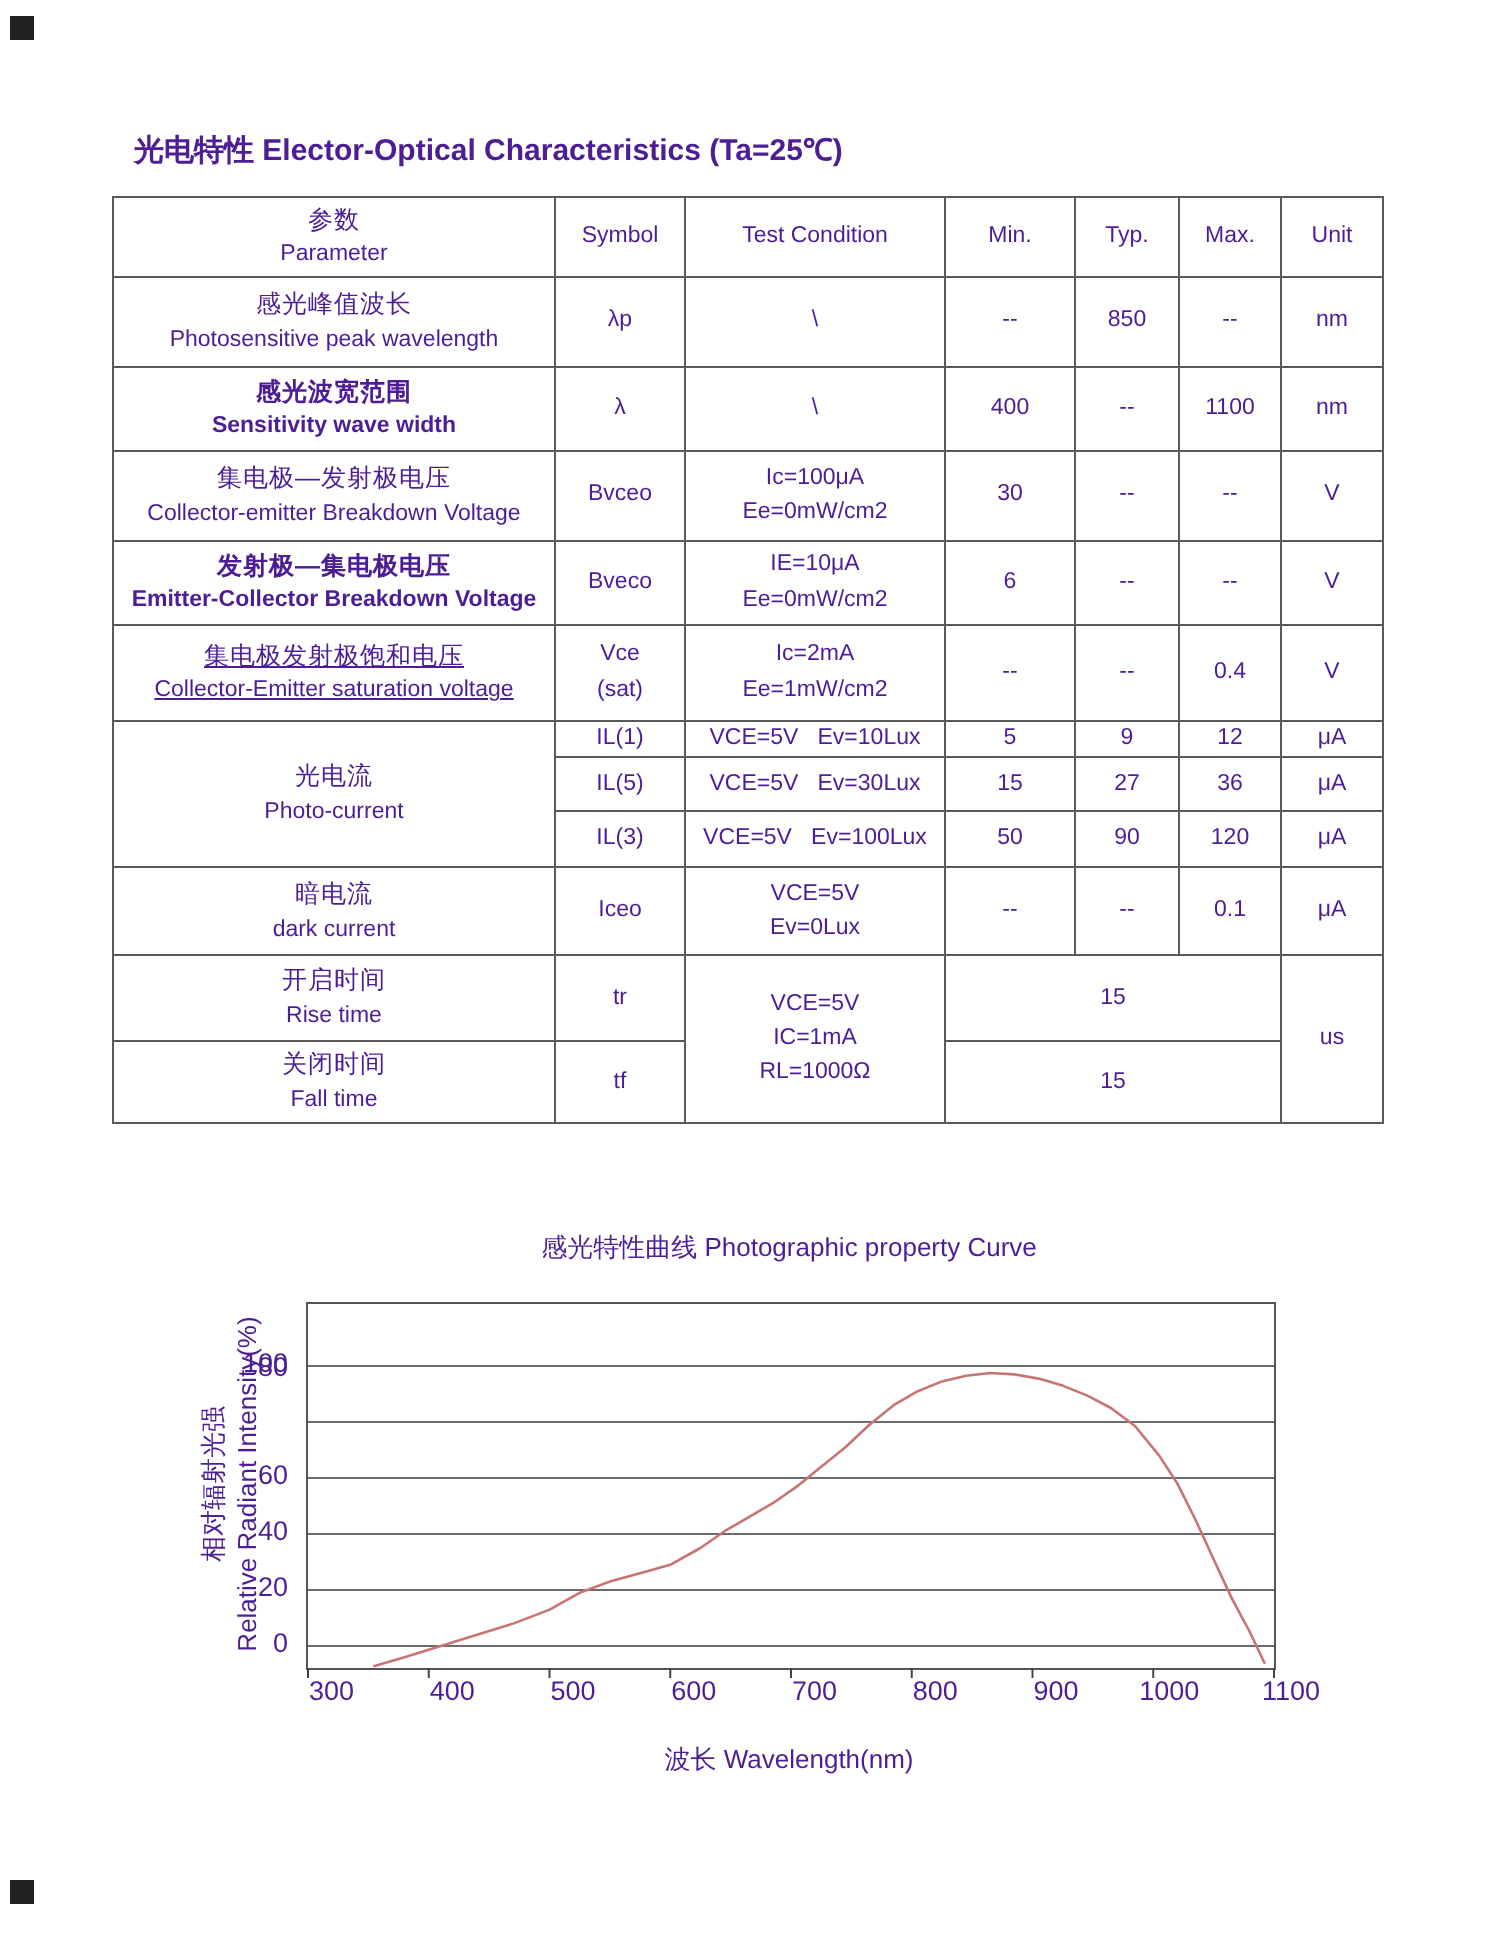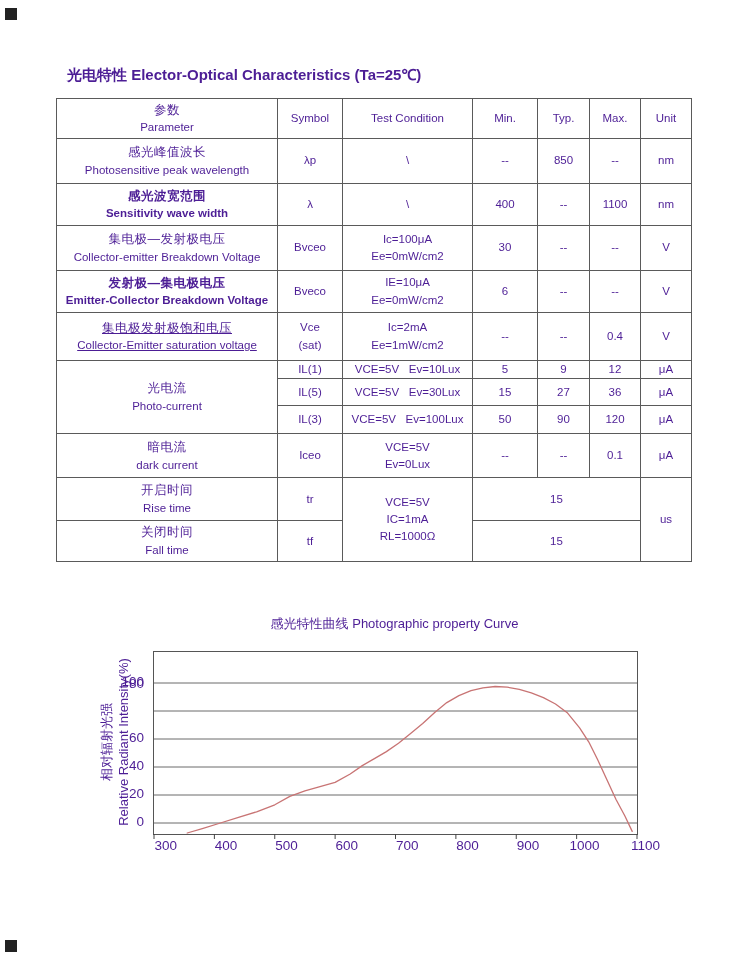--- a/index.html
+++ b/index.html
@@ -231,20 +231,21 @@
         <line x1="181.125" x2="181.125" y1="182" y2="187" stroke="#444" stroke-width="1"></line>
         <line x1="241.5" x2="241.5" y1="182" y2="187" stroke="#444" stroke-width="1"></line>
         <line x1="301.875" x2="301.875" y1="182" y2="187" stroke="#444" stroke-width="1"></line>
         <line x1="362.25" x2="362.25" y1="182" y2="187" stroke="#444" stroke-width="1"></line>
         <line x1="422.625" x2="422.625" y1="182" y2="187" stroke="#444" stroke-width="1"></line>
         <line x1="483" x2="483" y1="182" y2="187" stroke="#444" stroke-width="1"></line>
         <path d="M33.2,181.0 L48.3,176.6 L66.4,171.0 L84.5,165.4 L102.6,159.8 L120.8,152.8 L135.8,144.4 L150.9,138.8 L166.0,134.6 L181.1,130.4 L196.2,122.0 L208.3,113.6 L220.4,106.6 L232.4,99.6 L244.5,91.2 L256.6,81.4 L268.7,71.6 L280.7,60.4 L292.8,50.6 L304.9,43.6 L317.0,38.7 L329.0,35.9 L341.1,34.5 L353.2,35.2 L365.3,37.3 L377.3,40.8 L389.4,45.7 L401.5,52.0 L413.6,61.1 L425.6,75.8 L434.7,89.8 L443.8,108.0 L452.8,127.6 L461.9,147.2 L470.9,164.0 L478.2,179.4" fill="none" stroke="#c87474" stroke-width="1.3" stroke-linejoin="round" stroke-linecap="round"></path>
       </svg>
     </div>
 
+  <div class="xlabel">波长  Wavelength(nm)</div>
 
 <div class="xt" style="left: 129px;">300</div>
     <div class="xt" style="left: 189.375px;">400</div>
     <div class="xt" style="left: 249.75px;">500</div>
     <div class="xt" style="left: 310.125px;">600</div>
     <div class="xt" style="left: 370.5px;">700</div>
     <div class="xt" style="left: 430.875px;">800</div>
     <div class="xt" style="left: 491.25px;">900</div>
     <div class="xt" style="left: 551.625px;">1000</div>
     <div class="xt" style="left: 612px;">1100</div>

